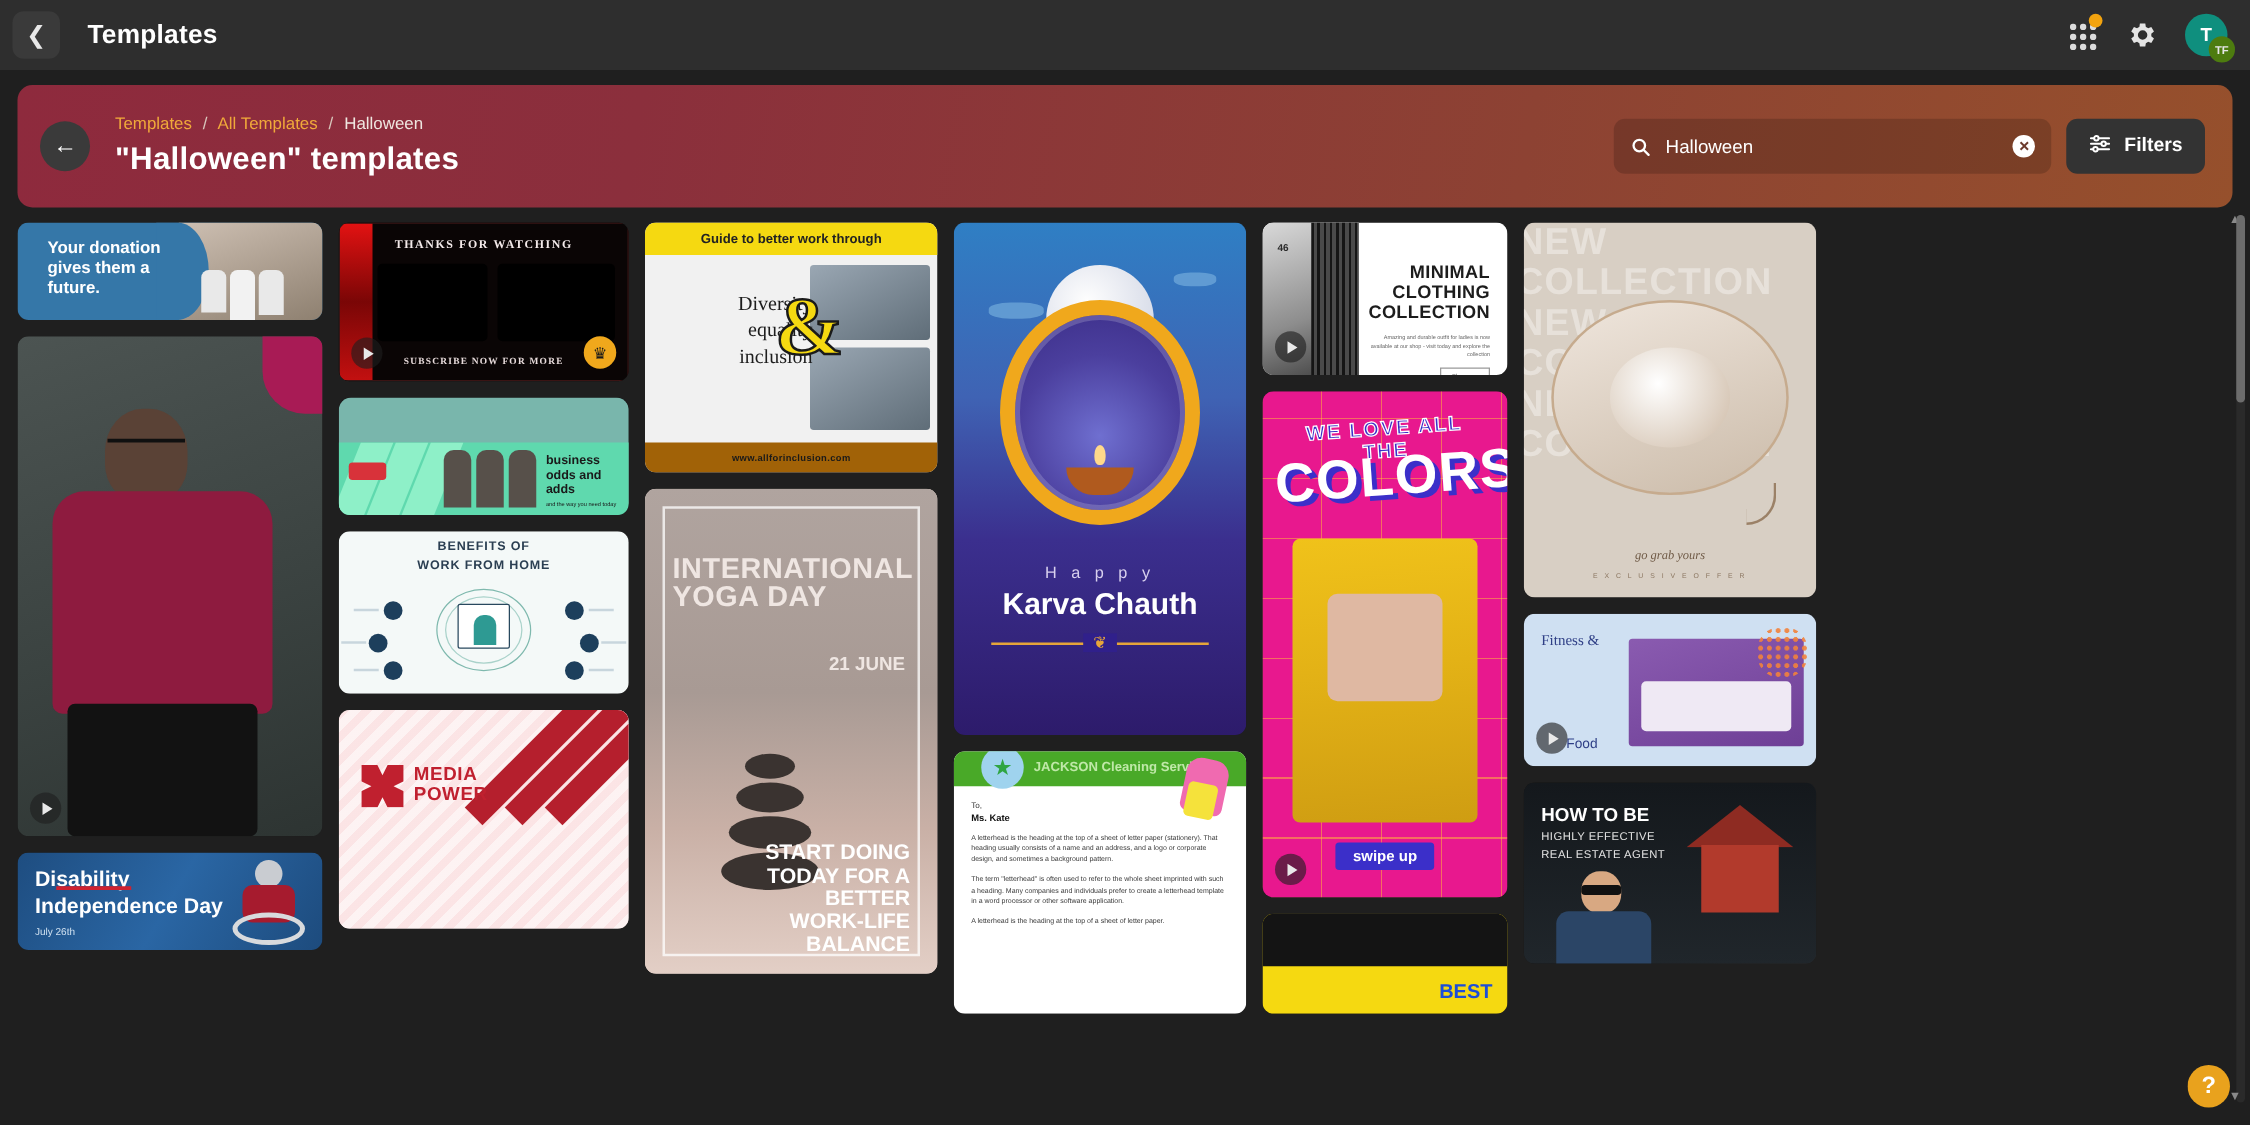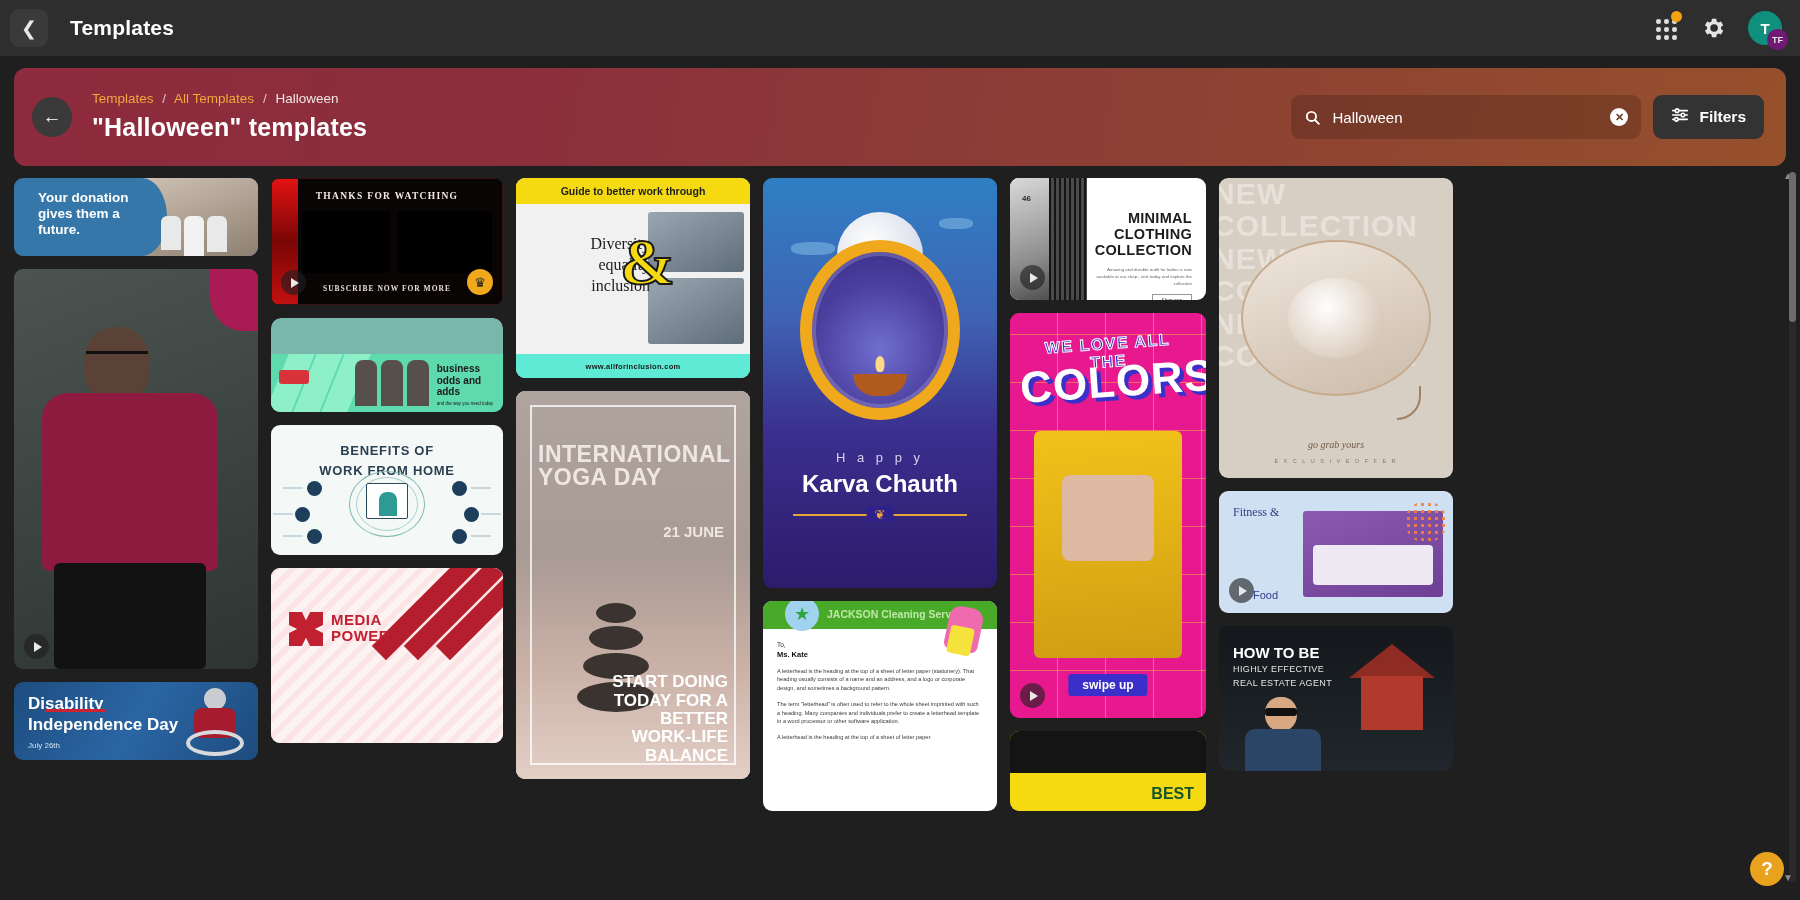--- a/index.html
+++ b/index.html
@@ -40,21 +40,21 @@
   .gear { width: 26px; height: 26px; cursor: pointer; }
   .gear svg { display: block; }
   .avatar {
     position: relative; width: 34px; height: 34px; border-radius: 50%;
     background: #0f8f7e; color: #fff; font-size: 15px; font-weight: bold;
     display: flex; align-items: center; justify-content: center; cursor: pointer;
   }
   .avatar .sub {
     position: absolute; right: -6px; bottom: -5px;
     width: 21px; height: 21px; border-radius: 50%;
-    background: #701a75; color: #e6e6e6;
+    background: #4d7c0f; color: #e6e6e6;
     font-size: 9px; font-weight: bold;
     display: flex; align-items: center; justify-content: center;
   }
 
   
   .hero-wrap { padding: 12px 14px 0 14px; }
   .hero {
     height: 98px; border-radius: 12px;
     background: linear-gradient(100deg,#8e2a3d 0%,#8b2f3c 28%,#8d4233 68%,#96502c 100%);
     display: flex; align-items: center; padding: 0 22px 0 18px;
@@ -240,22 +240,22 @@
     font-size: 10px; font-weight: bold; line-height: 1.15;
   }
   .business .txt small { display:block; font-size:4.5px; font-weight:normal; margin-top:3px; }
   .business .logo {
     position:absolute; left: 8px; top: 52px; width: 30px; height: 14px;
     background:#d8323a; border-radius:3px;
   }
 
   .wfh { height: 130px; background: #f4f9f8; position: relative; }
   .wfh .t {
-    text-align:center; color:#2b3f52; font-size: 13px; font-weight: bold;
-    letter-spacing:.7px; padding-top: 16px; line-height:1.5;
+    text-align:center; color:#2b3f52; font-size: 10px; font-weight: bold;
+    letter-spacing:.7px; padding-top: 5px; line-height:1.5;
   }
   .wfh .ring {
     position:absolute; left: 50%; transform: translateX(-50%); top: 46px;
     width: 76px; height: 66px; border: 1px solid #7fb9ae; border-radius: 50%;
   }
   .wfh .ring2 {
     position:absolute; left: 50%; transform: translateX(-50%); top: 52px;
     width: 62px; height: 54px; border: 1px solid #a9d2ca; border-radius: 50%;
   }
   .wfh .pc {
@@ -287,21 +287,21 @@
   .media .ch b:nth-child(1){ right: 10px; top:-60px;}
   .media .ch b:nth-child(2){ right: 42px; top:-60px;}
   .media .ch b:nth-child(3){ right: 74px; top:-60px;}
 
   .diversity { height: 200px; background: #f1f1f1; position: relative; }
   .diversity .top {
     height: 26px; background:#f5d911; color:#222; font-size:10.5px; font-weight:bold;
     display:flex; align-items:center; justify-content:center;
   }
   .diversity .bot {
-    position:absolute; left:0; right:0; bottom:0; height:24px; background:#5eead4;
+    position:absolute; left:0; right:0; bottom:0; height:24px; background:#a16207;
     display:flex; align-items:center; justify-content:center;
     font-size: 7.5px; font-weight:bold; color:#1a1a1a; letter-spacing:.3px;
   }
   .diversity .hdl {
     position:absolute; left: 14px; top: 56px; width: 120px; text-align:right;
     font-family:"Liberation Serif", serif; color:#1d1d1d;
     font-size: 16px; line-height: 1.3;
   }
   .diversity .amp {
     position:absolute; left: 104px; top: 54px;
@@ -529,21 +529,21 @@
   .howto .t3 { position:absolute; left: 14px; top: 52px; color:#e3e3e3; font-size: 9px; letter-spacing:.4px; }
   .howto .man {
     position:absolute; left: 12px; bottom: 0; width: 104px; height: 74px;
   }
   .howto .man .hd { position:absolute; left: 34px; top: 0; width: 32px; height: 34px; background:#d8a882; border-radius: 46%; }
   .howto .man .gl { position:absolute; left: 34px; top: 11px; width: 32px; height: 8px; background:#111; border-radius:3px; }
   .howto .man .bd { position:absolute; left: 14px; top: 32px; right: 14px; bottom: 0; background:#2b4566; border-radius: 10px 10px 0 0; }
 
   .yellowbest { height: 80px; background:#f5d911; position:relative; }
   .yellowbest .dark { position:absolute; left:0; right:0; top:0; height: 42px; background:#141414; }
-  .yellowbest .t { position:absolute; right: 12px; bottom: 8px; color:#14532d; font-size: 16px; font-weight: bold; }
+  .yellowbest .t { position:absolute; right: 12px; bottom: 8px; color:#1d4ed8; font-size: 16px; font-weight: bold; }
 
   
   .scrollbar {
     position:absolute; right: 4px; top: 6px; bottom: 6px; width: 7px;
     background: #2a2a2a; border-radius: 4px;
   }
   .scrollbar .thumb {
     position:absolute; left:0; top: 0; width: 7px; height: 150px;
     background:#6c6c6c; border-radius: 4px;
   }

